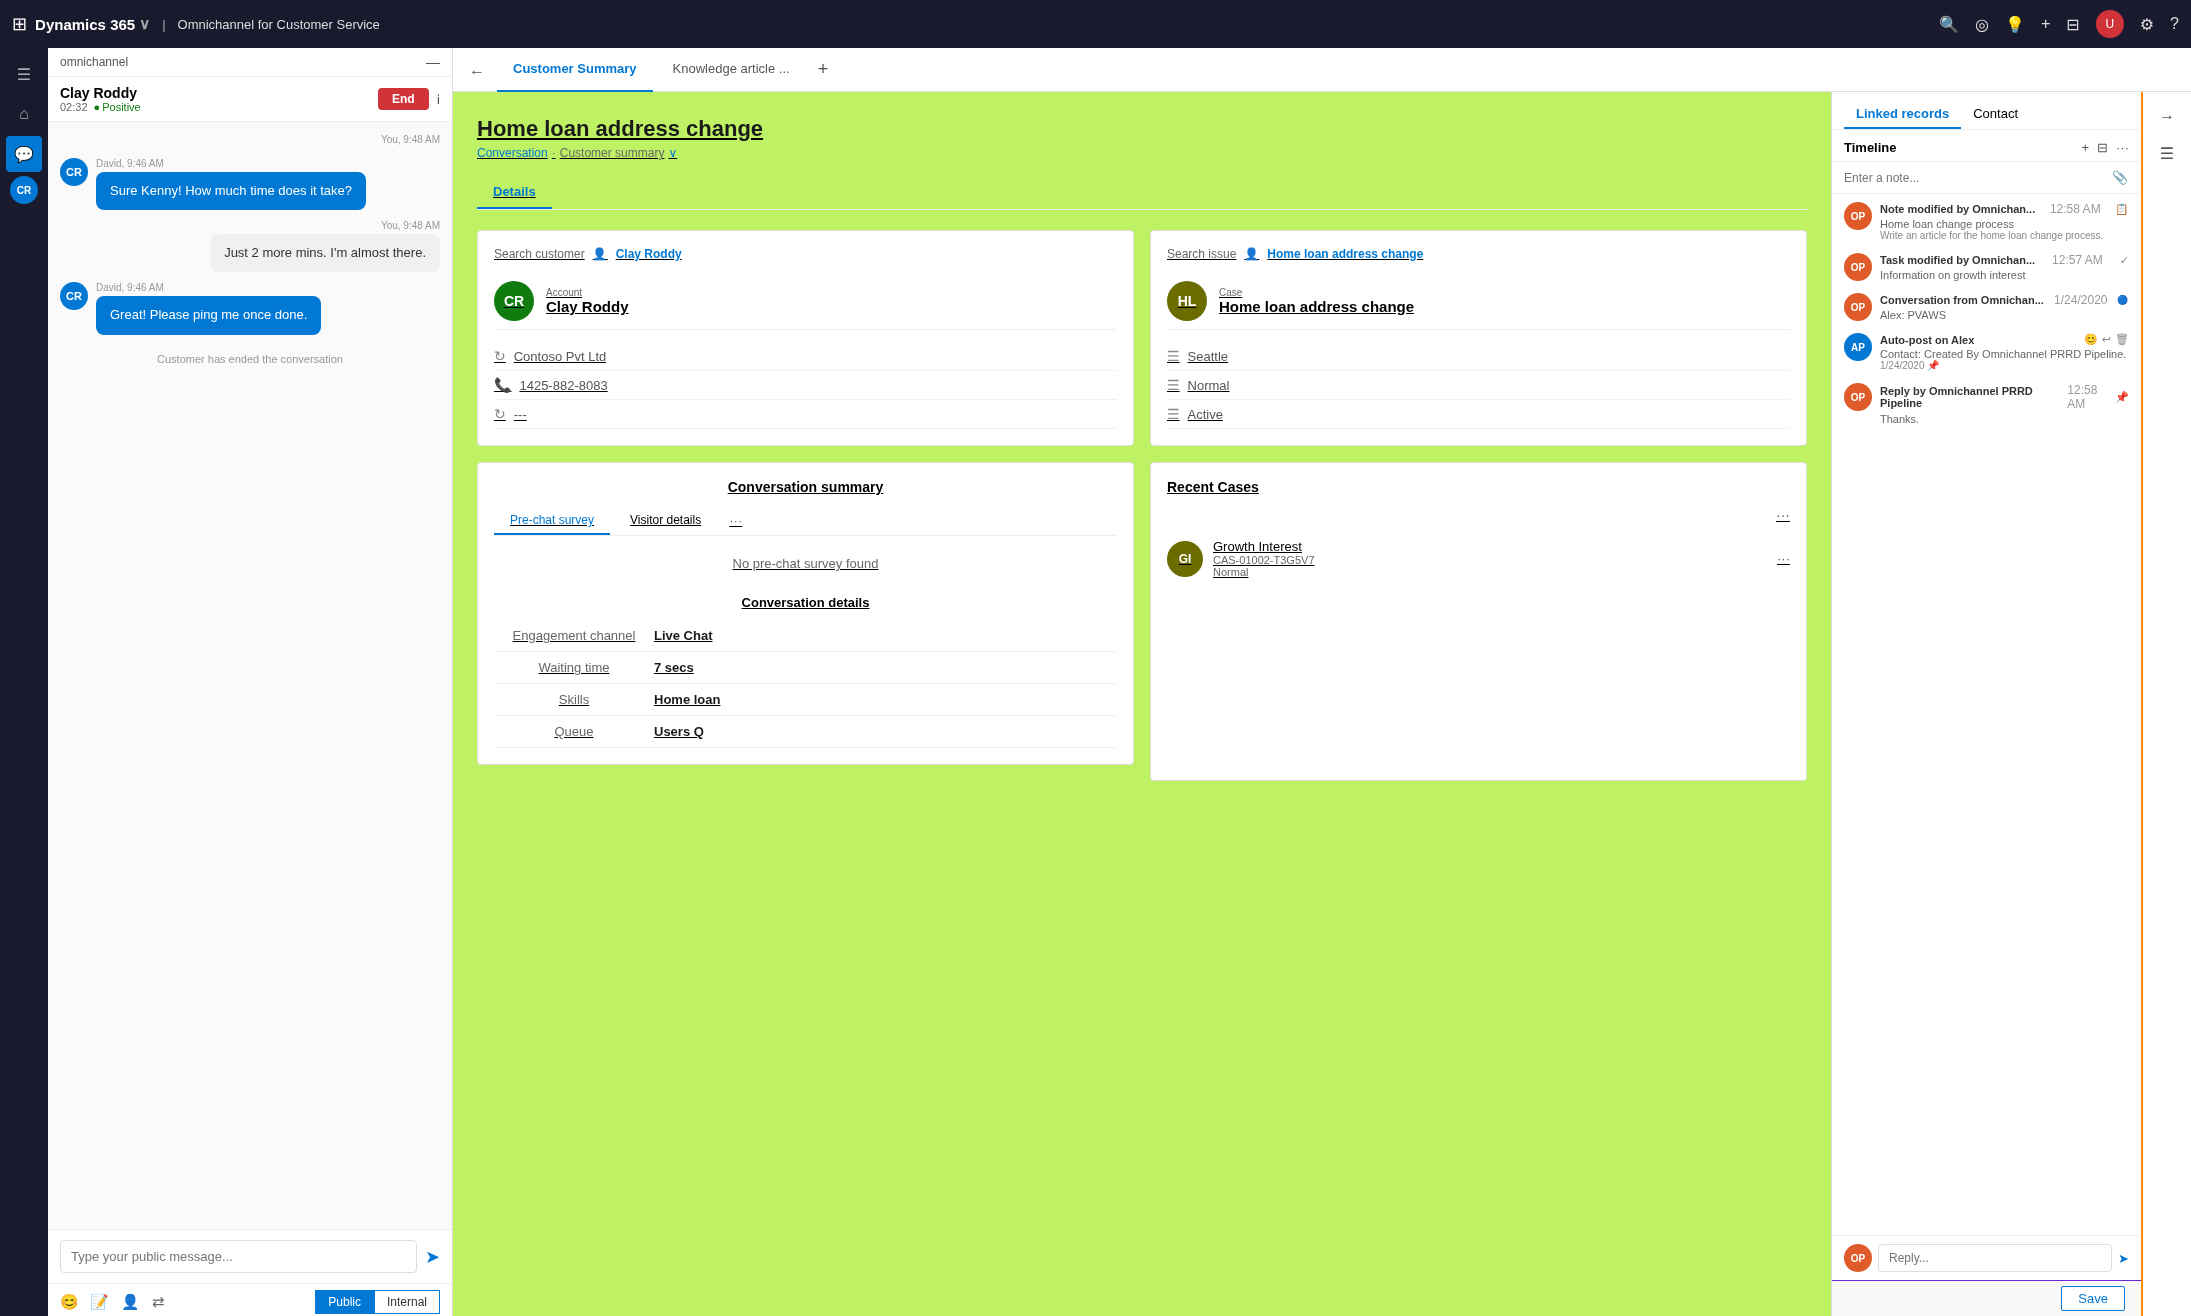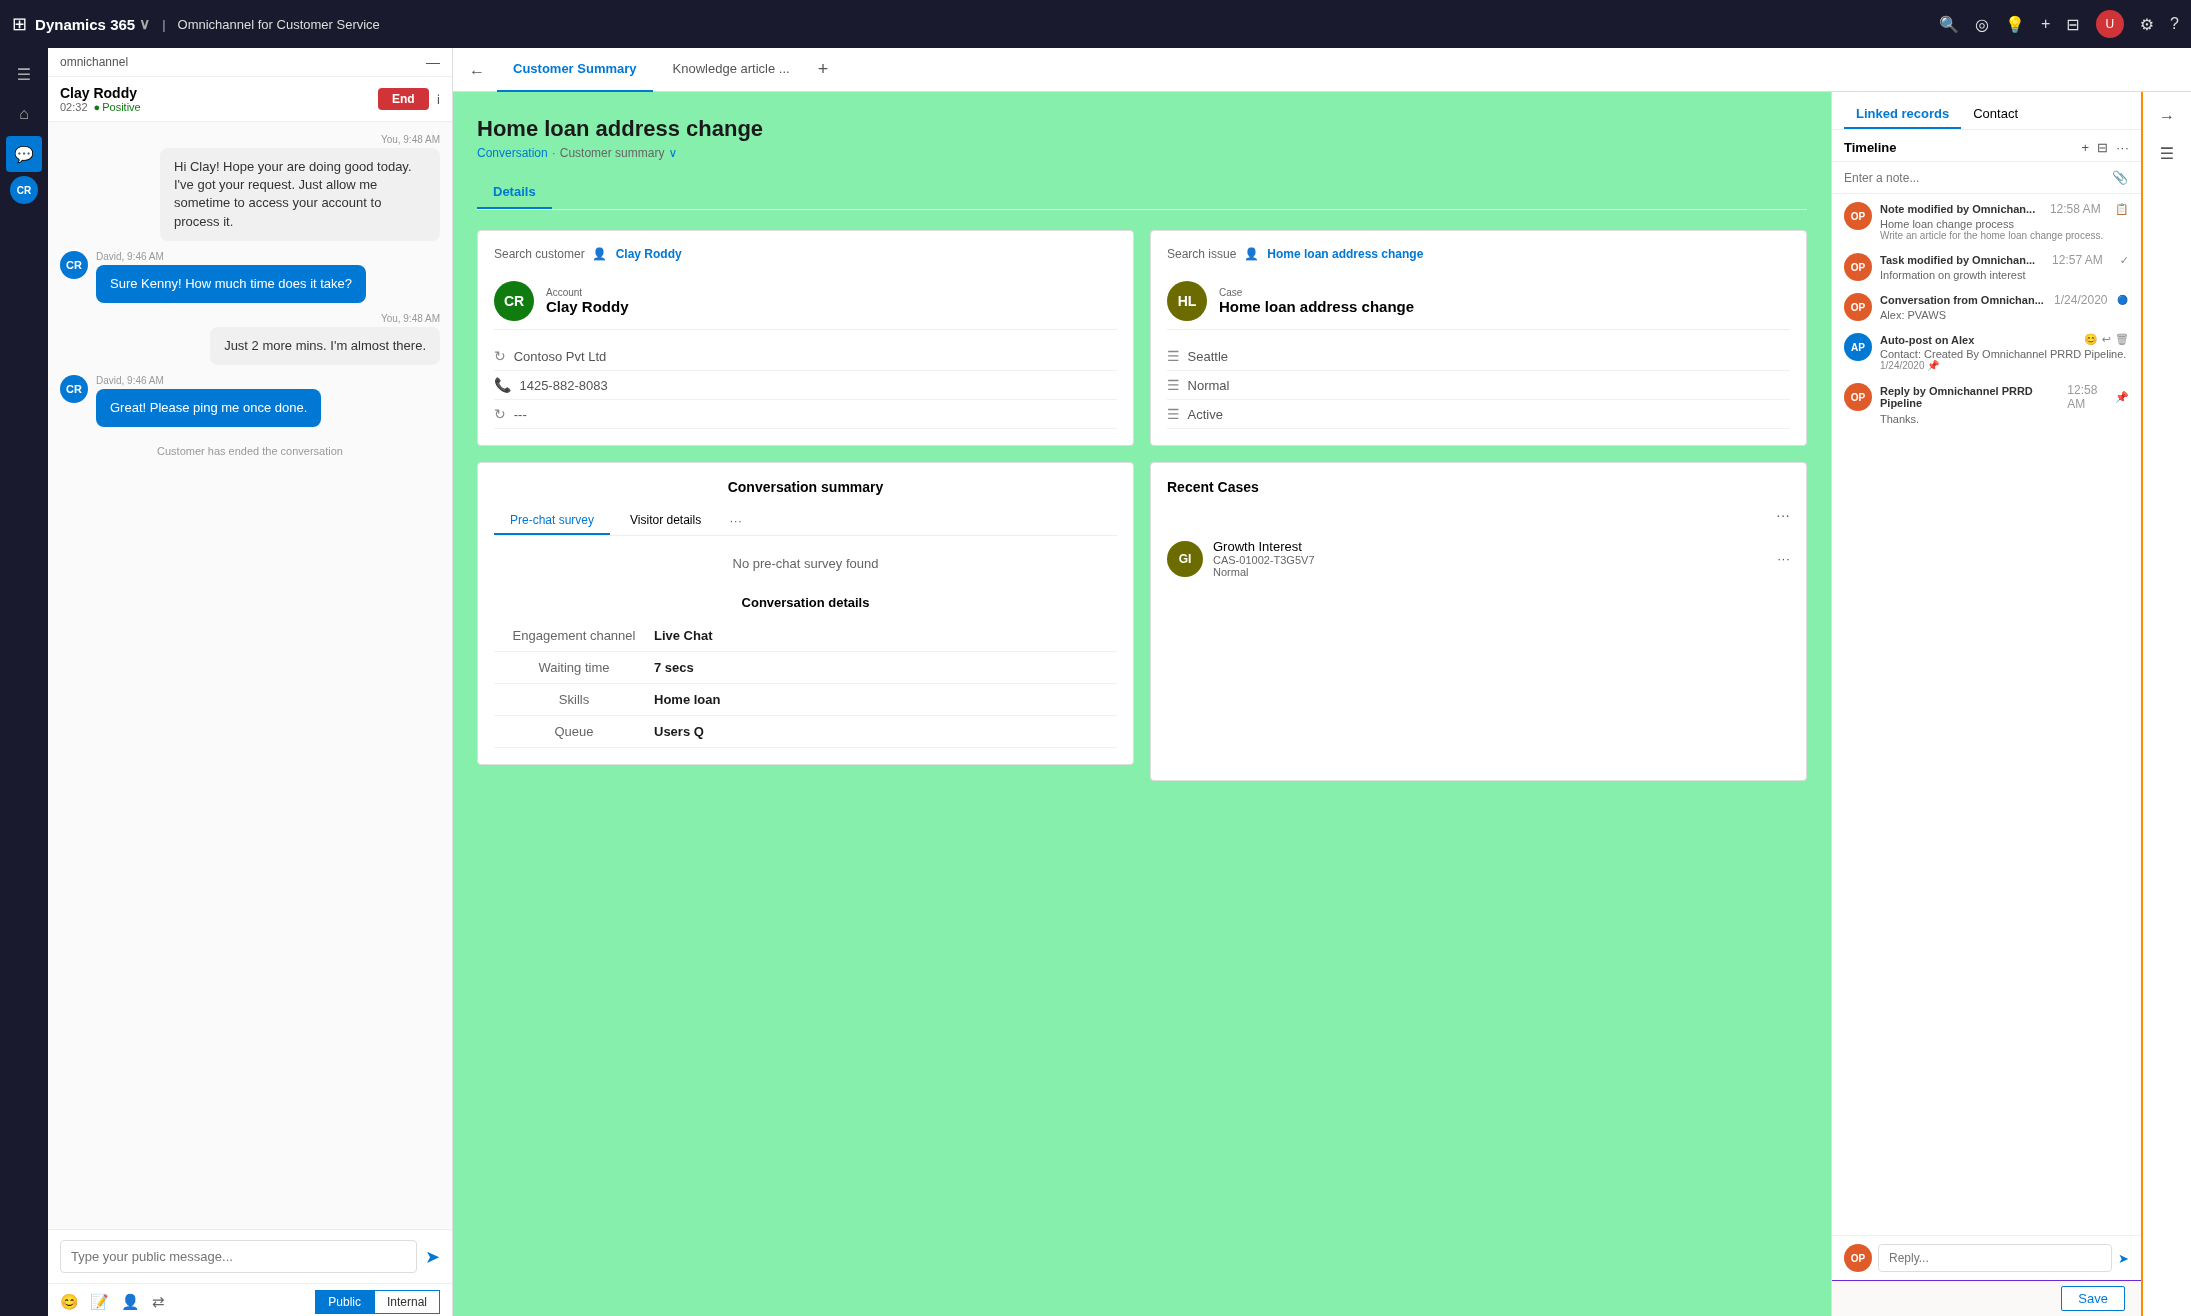--- a/index.html
+++ b/index.html
@@ -95,21 +95,21 @@
       padding: 0 16px; height: 44px; display: flex; align-items: center;
       font-size: 13px; cursor: pointer; border-bottom: 2px solid transparent;
       white-space: nowrap;
     }
     .tab.active { border-bottom: 2px solid #0078d4; color: #0078d4; font-weight: 600; }
     .tab.inactive { color: #555; }
     .tab-add { font-size: 18px; color: #555; cursor: pointer; padding: 0 8px; }
     .tab-back { color: #555; cursor: pointer; padding: 4px 8px; font-size: 16px; }
 
     
-    .page-content { flex: 1; overflow-y: auto; padding: 24px 24px 15px; background: #86efac; }
+    .page-content { flex: 1; overflow-y: auto; padding: 24px 24px 15px; background: #bef264; text-decoration: underline; }
     .page-title { font-size: 22px; font-weight: 600; color: #1a1a1a; margin-bottom: 4px; }
     .page-breadcrumb { font-size: 12px; color: #666; margin-bottom: 16px; display: flex; align-items: center; gap: 4px; }
     .breadcrumb-link { color: #0078d4; cursor: pointer; }
 
     
     .details-tabs { display: flex; border-bottom: 1px solid #eee; margin-bottom: 20px; }
     .details-tab { padding: 8px 16px; font-size: 13px; cursor: pointer; border-bottom: 2px solid transparent; }
     .details-tab.active { border-bottom: 2px solid #0078d4; color: #0078d4; font-weight: 600; }
     .card { border: 1px solid #ddd; border-radius: 4px; padding: 16px; background: #fff; }
     .card-search-row { display: flex; align-items: center; gap: 8px; margin-bottom: 12px; color: #666; font-size: 12px; }
@@ -248,21 +248,20 @@
       <div style="display:flex;align-items:center;gap:8px;">
         <button class="end-btn">End</button>
         <span style="color:#555;cursor:pointer;">ℹ</span>
       </div>
     </div>
 
     <div class="chat-messages">
 
       <div class="msg-row">
         <div class="msg-timestamp right">You, 9:48 AM</div>
-        <div class="msg-bubble agent">Hi Clay! Hope your are doing good today. I've got your request. Just allow me sometime to access your account to process it.</div>
       </div>
 
       <div class="avatar-row">
         <div class="avatar-circle" style="background:#0078d4;">CR</div>
         <div>
           <div class="msg-timestamp">David, 9:46 AM</div>
           <div class="msg-bubble customer">Sure Kenny! How much time does it take?</div>
         </div>
       </div>
 

